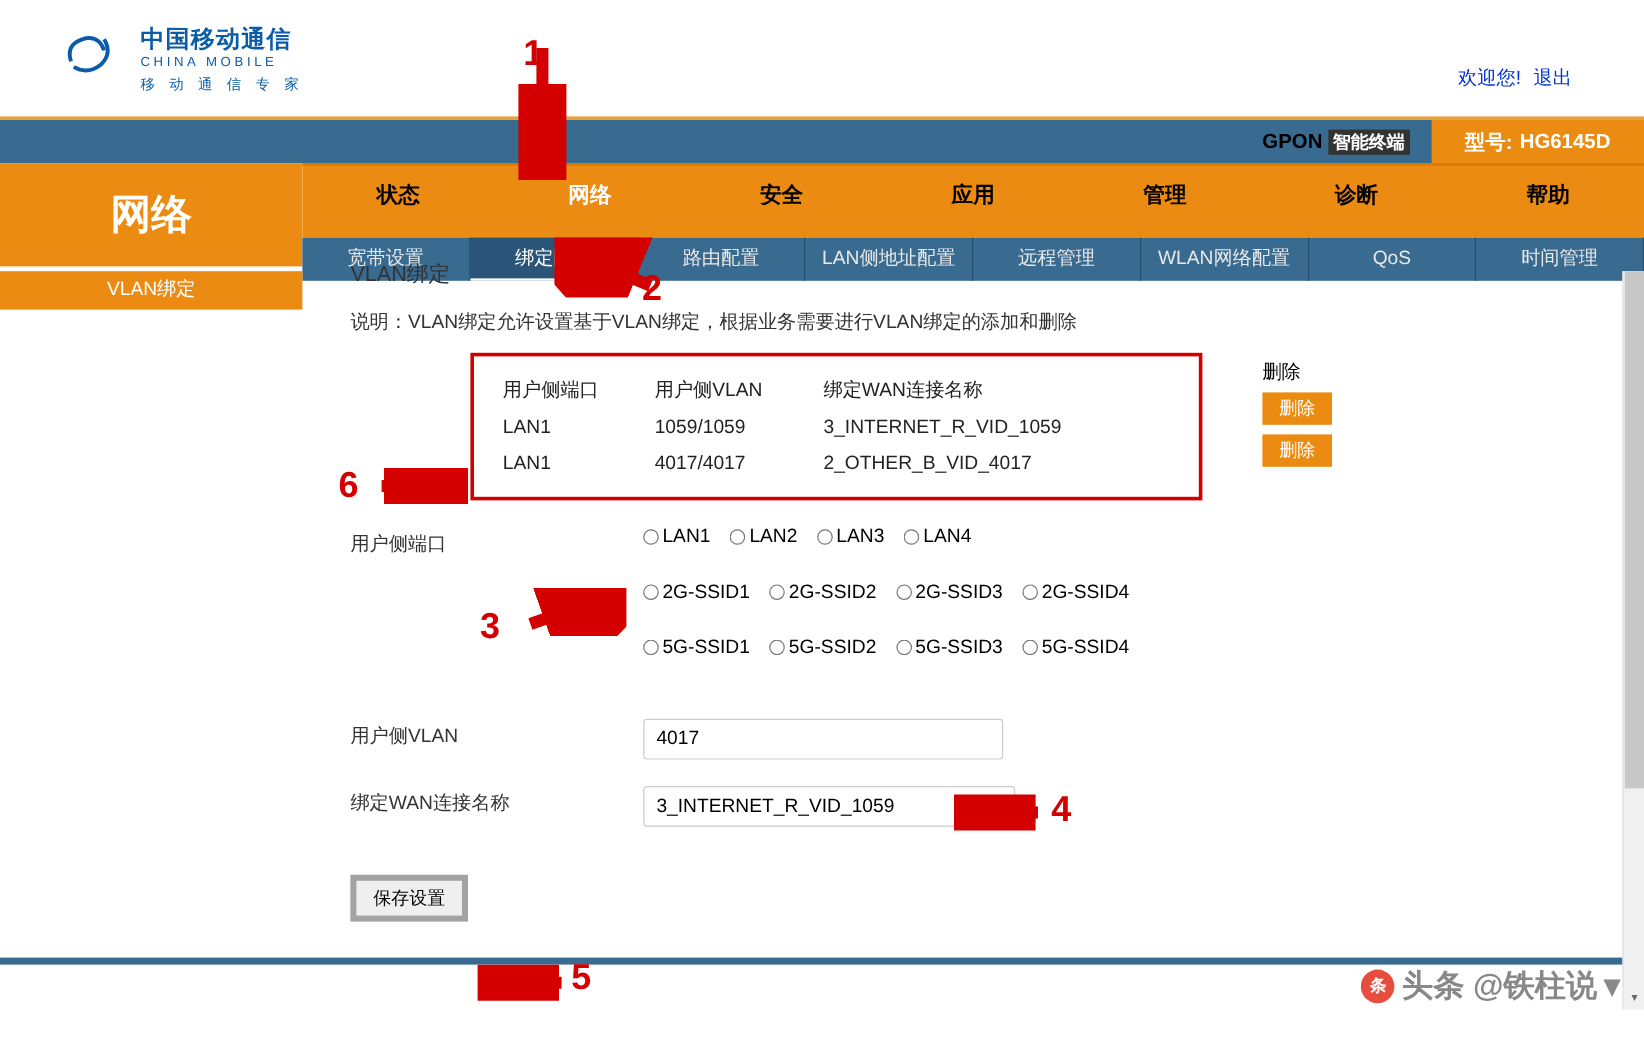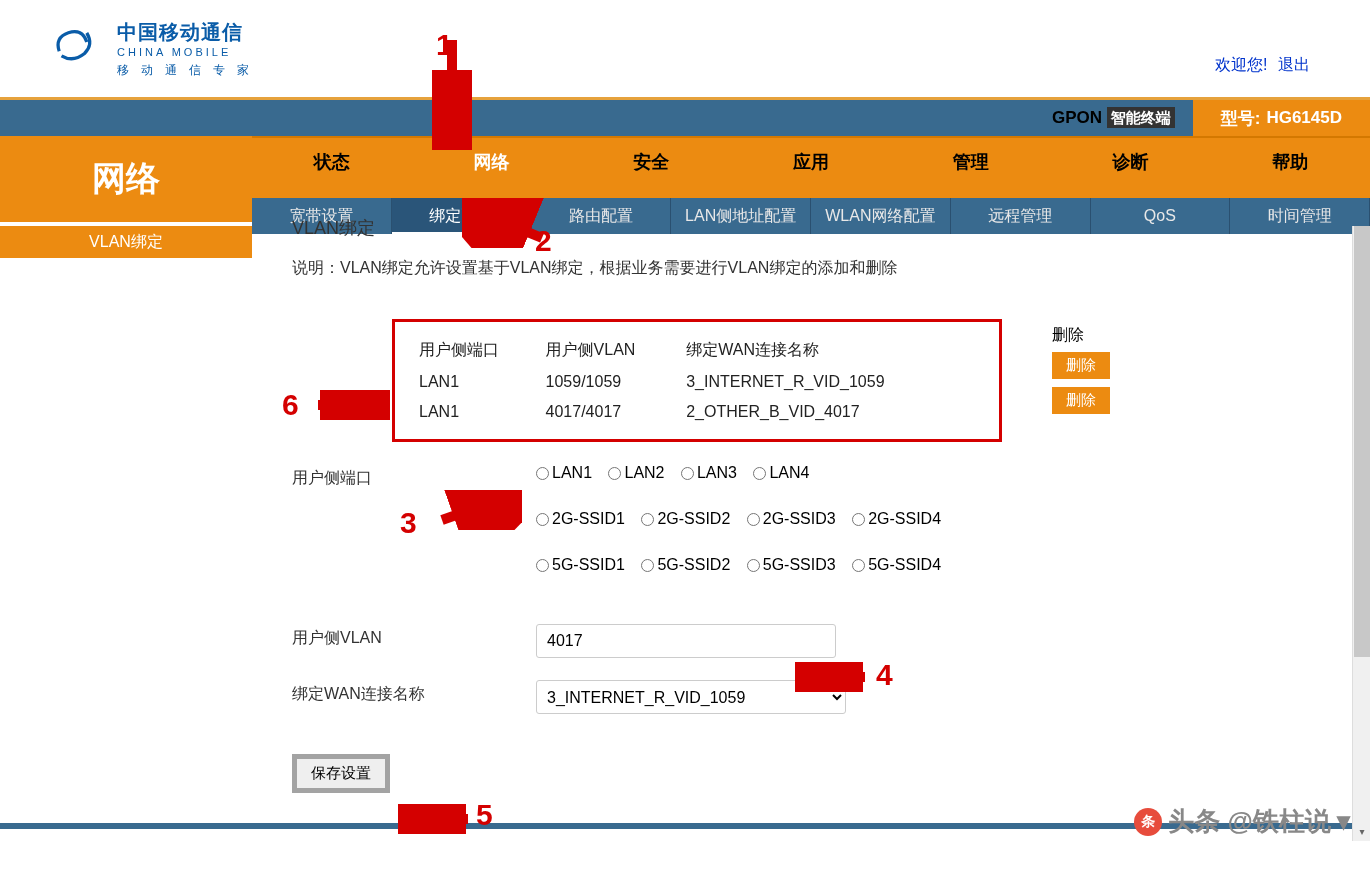--- a/index.html
+++ b/index.html
@@ -32,21 +32,21 @@
   .sub-tabs { display: flex; background: #396a8f; height: 36px; margin-left:0; }
   .sub-tab { flex:1; text-align: center; line-height: 36px; color: #e8e8e8; font-size: 16px; border-right: 1px solid #2a5070; cursor: pointer; }
   .sub-tab.active { background: #2a5579; color: #fff; border-bottom: 2px solid #fff; }
   
   .body-row { display: flex; }
   .sidebar { width: 252px; padding-top: 40px; }
   .side-item { background: #ec8b11; color: #fff; text-align: center; height: 32px; line-height: 32px; font-size: 16px; margin: 0; }
   
   .content { flex: 1; padding: 30px 20px 30px 40px; position: relative; }
   .page-title { font-size: 18px; color: #333; margin-bottom: 18px; }
-  .desc { font-size: 16px; color: #333; margin-bottom: 40px; }
+  .desc { font-size: 16px; color: #333; margin-bottom: 15px; }
   
   .bind-table-wrap { display:flex; gap:50px; align-items:flex-start; margin-left:100px;}
   .bind-table { border: 3px solid #d40000; padding: 12px 20px; width: 610px; }
   .bind-table table { width: 100%; border-collapse: collapse; }
   .bind-table th { text-align: left; font-weight: normal; font-size: 16px; padding: 6px 4px; color:#222;}
   .bind-table td { padding: 6px 4px; font-size: 16px; color:#222;}
   .del-col { width:80px;}
   .del-head { font-size:16px; padding:6px 0;}
   .del-btn { background: #ec8b11; color: #fff; border: none; padding: 4px 14px; font-size: 15px; cursor: pointer; display:block; margin-bottom:8px;}
   
@@ -121,22 +121,22 @@
       <div class="main-tab">应用</div>
       <div class="main-tab">管理</div>
       <div class="main-tab">诊断</div>
       <div class="main-tab">帮助</div>
     </div>
     <div class="sub-tabs">
       <div class="sub-tab">宽带设置</div>
       <div class="sub-tab active">绑定配置</div>
       <div class="sub-tab">路由配置</div>
       <div class="sub-tab">LAN侧地址配置</div>
+      <div class="sub-tab">远程管理</div>
       <div class="sub-tab">WLAN网络配置</div>
-      <div class="sub-tab">远程管理</div>
       <div class="sub-tab">QoS</div>
       <div class="sub-tab">时间管理</div>
     </div>
   </div>
 </div>
 
 <div class="body-row">
   <div class="sidebar">
     <div class="side-item">VLAN绑定</div>
   </div>

